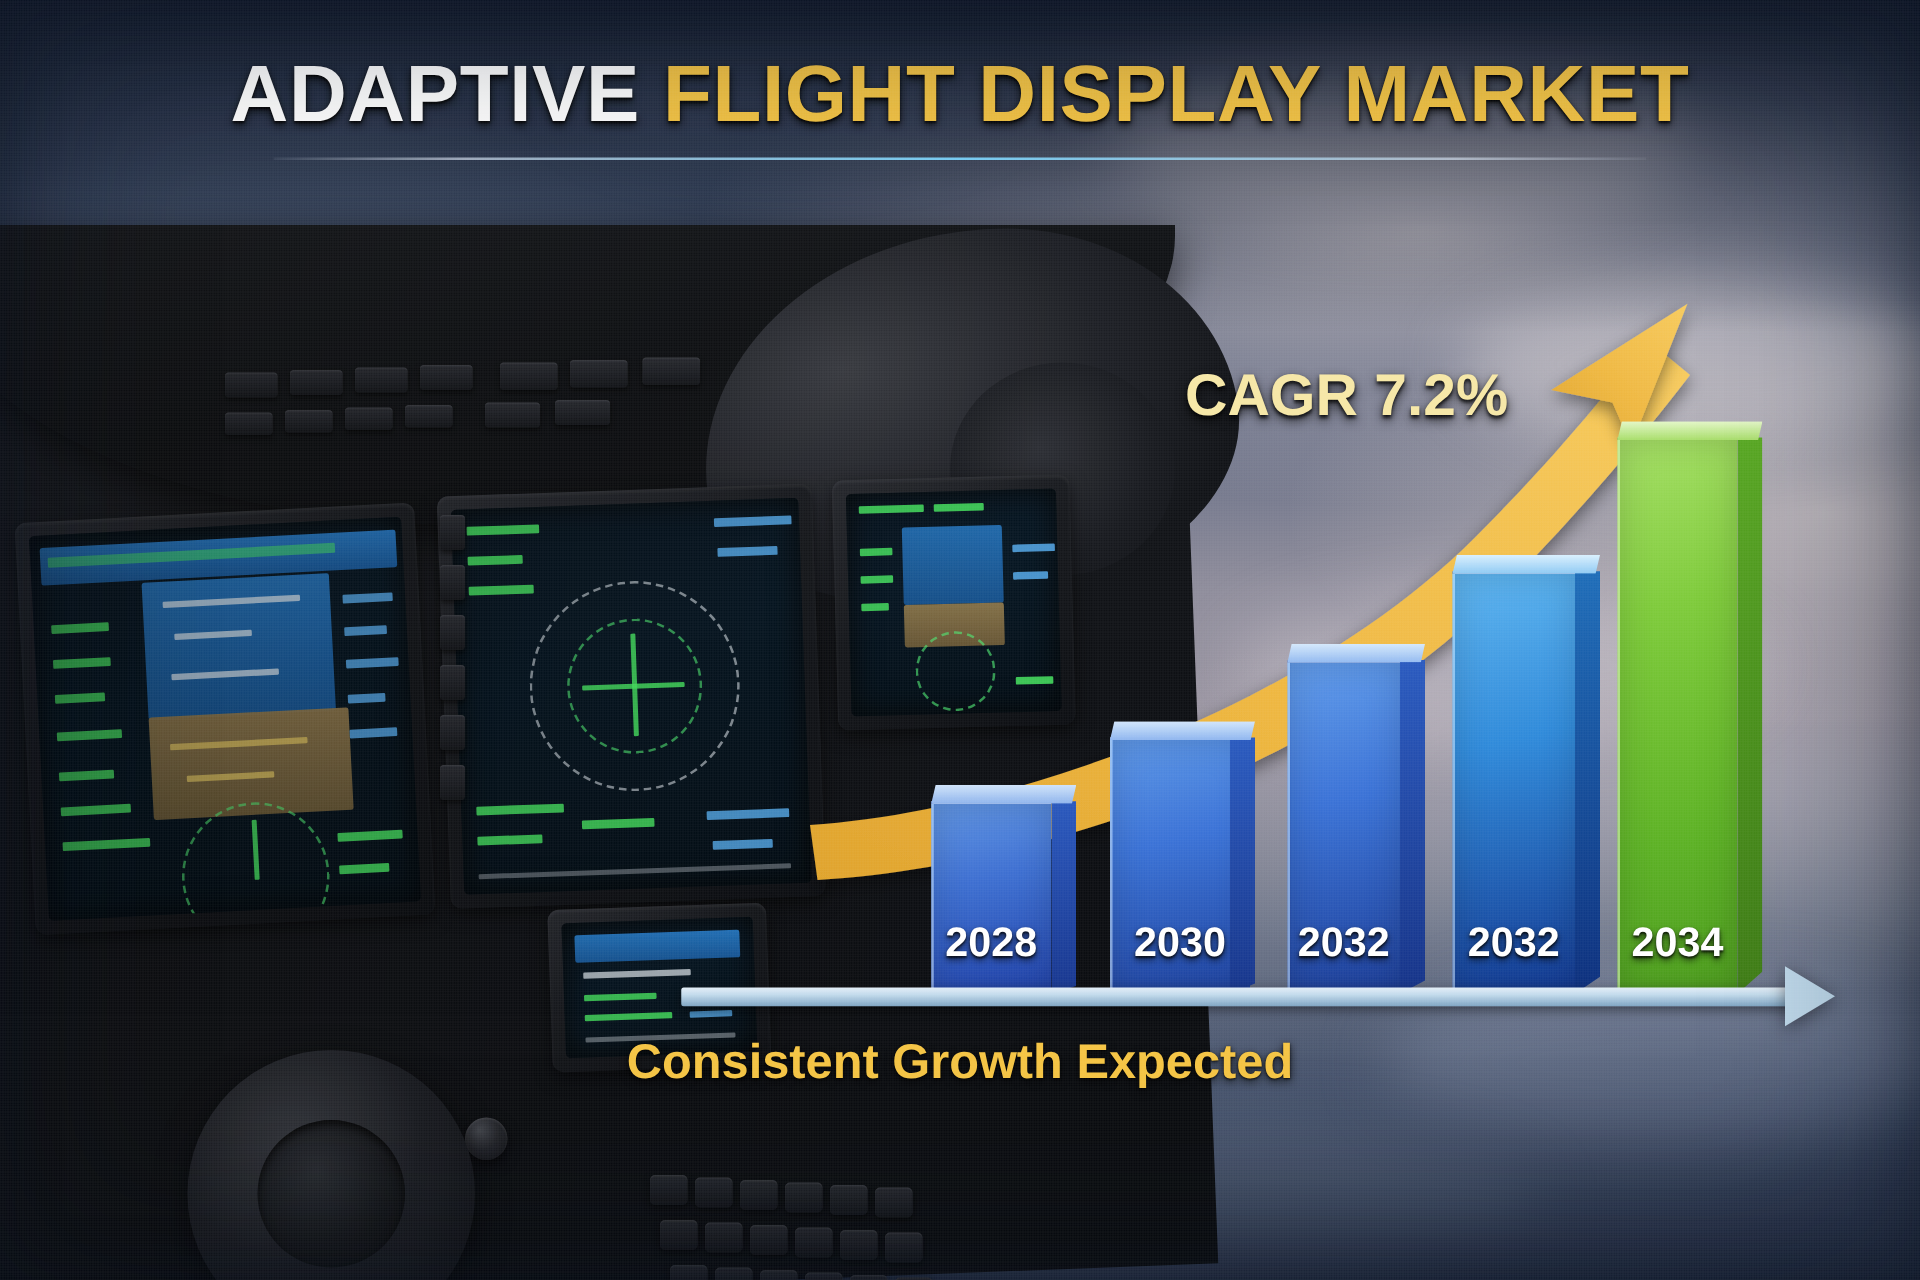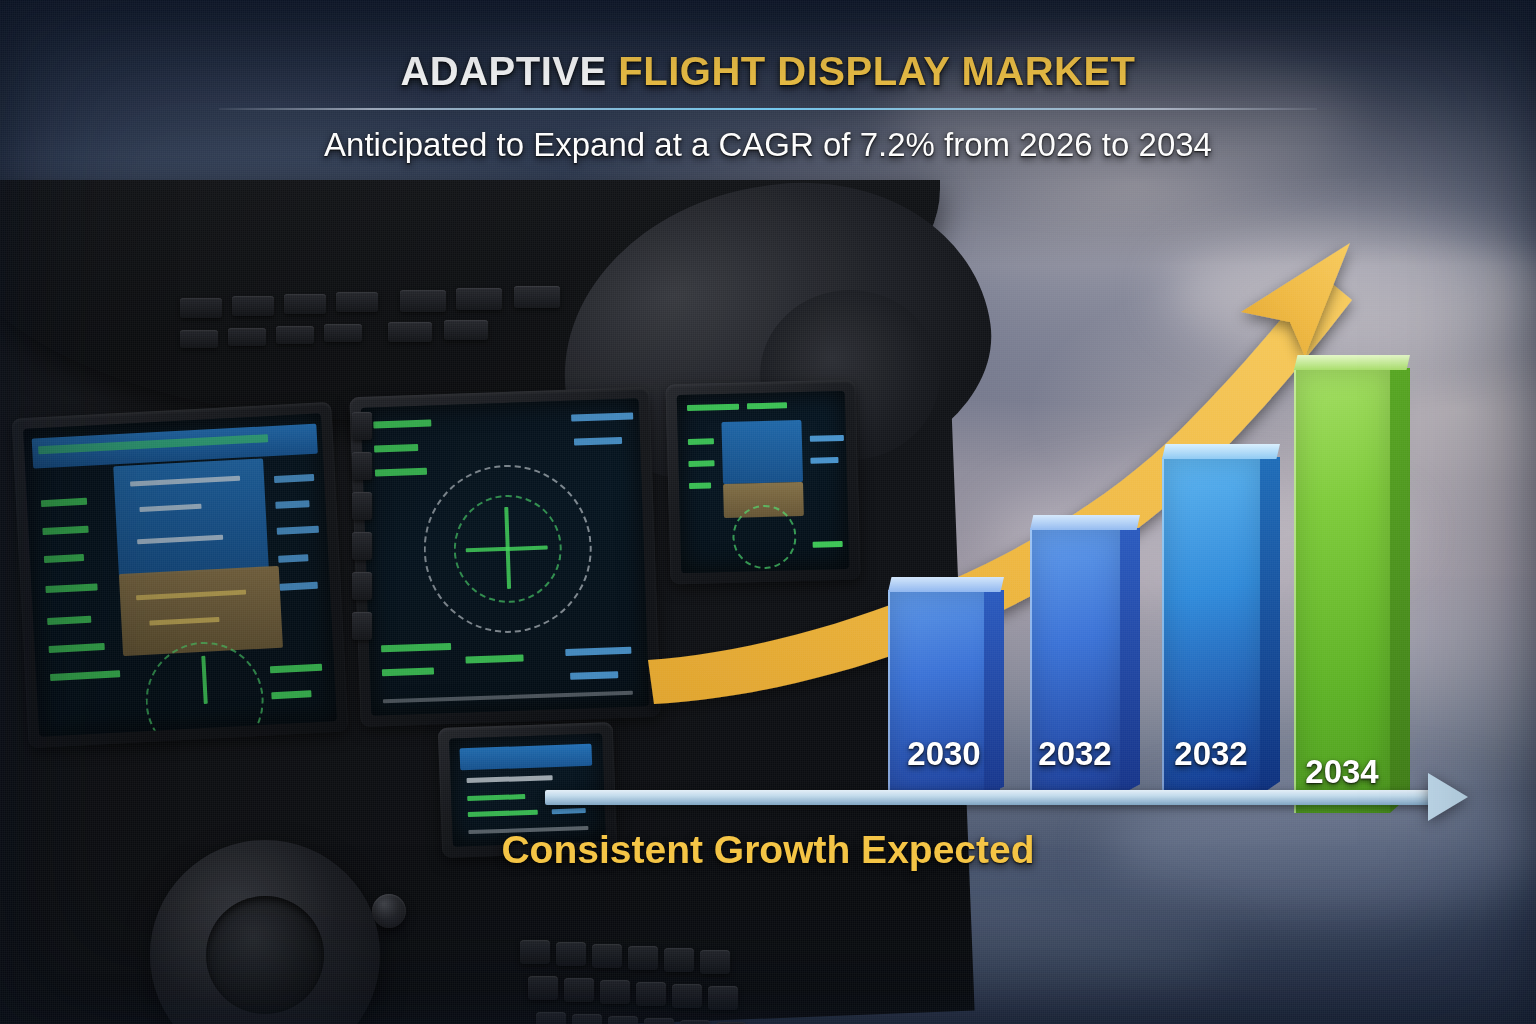--- a/index.html
+++ b/index.html
@@ -126,22 +126,22 @@
   }
   .cockpit-shadow{
     position:absolute; left:0; top:0; width:100%; height:100%;
     background:linear-gradient(100deg, rgba(0,0,0,.30) 0%, rgba(0,0,0,.10) 50%, rgba(0,0,0,0) 78%);
     pointer-events:none;
   }
 
   
   .header{ position:absolute; left:0; top:0; width:100%; text-align:center; }
   .title{
-    margin-top:49px;
-    font-size:40px; font-weight:bold; letter-spacing:.5px;
+    margin-top:38px;
+    font-size:64px; font-weight:bold; letter-spacing:.5px;
     text-shadow:0 3px 7px rgba(0,0,0,.78), 0 1px 2px rgba(0,0,0,.9);
     white-space:nowrap;
   }
   .t-white{ color:#ffffff; }
   .t-gold{ color:#f5c442; }
   .divider{
     margin:14px auto 0;
     width:1098px; height:2px;
     background:linear-gradient(90deg, rgba(200,210,225,.08) 0%, rgba(210,222,238,.70) 14%, rgba(122,214,255,.95) 50%, rgba(210,222,238,.70) 86%, rgba(200,210,225,.08) 100%);
   }
@@ -368,21 +368,20 @@
     <div class="keycap" style="left:716px; top:842px;"></div>
 
     <div class="cockpit-shadow"></div>
   </div>
 
   <div class="header">
     <div class="title">
       <span class="t-white">ADAPTIVE</span><span class="t-white">&nbsp;</span><span class="t-gold">FLIGHT DISPLAY MARKET</span>
     </div>
     <div class="divider"></div>
-    <div class="subtitle">Anticipated to Expand at a CAGR of 7.2% from 2026 to 2034</div>
   </div>
 
   <div class="chart">
 
     <svg class="growth-arrow" viewBox="0 0 1536 1024">
       <defs>
         <linearGradient id="goldGrad" x1="0" y1="1" x2="1" y2="0">
           <stop offset="0%" stop-color="#e0a32c"></stop>
           <stop offset="45%" stop-color="#efb841"></stop>
           <stop offset="100%" stop-color="#f7cb5e"></stop>
@@ -394,22 +393,29 @@
       <path d="M 648 660
                C 820 648, 1050 560, 1180 430
                C 1244 366, 1288 312, 1318 272
                L 1352 300
                C 1318 344, 1270 404, 1200 474
                C 1064 612, 830 694, 654 704
                Z" fill="url(#goldGrad)" filter="url(#arrShadow)"></path>
       <path d="M 1350 243 L 1241 312 L 1290 322 L 1305 356 Z" fill="url(#goldGrad)" filter="url(#arrShadow)"></path>
     </svg>
 
-
-
+    <div class="cagr-label">CAGR 7.2%</div>
+
+
+    <div class="bar" style="left:745px; top:641px; width:96px; height:154px;">
+      <div class="face" style="background:linear-gradient(168deg,#5e93e2 0%,#3d6fd1 40%,#1e40a8 100%);"></div>
+      <div class="side" style="left:96px; width:20px; background:linear-gradient(180deg,#2a58bd 0%,#17368f 100%);"></div>
+      <div class="cap" style="left:0; top:-13px; width:116px; height:15px; background:linear-gradient(180deg,#cfe3fa,#8fb4ec);"></div>
+      <div class="bar-label">2028</div>
+    </div>
 
     <div class="bar" style="left:888px; top:590px; width:112px; height:205px;">
       <div class="face" style="background:linear-gradient(168deg,#5b95e6 0%,#3a72d6 40%,#1b3f9c 100%);"></div>
       <div class="side" style="left:96px; width:20px; background:linear-gradient(180deg,#2a5abf 0%,#16358b 100%);"></div>
       <div class="cap" style="left:0; top:-13px; width:116px; height:15px; background:linear-gradient(180deg,#d2e6fb,#8fb6ef);"></div>
       <div class="bar-label">2030</div>
     </div>
 
     <div class="bar" style="left:1030px; top:528px; width:90px; height:267px;">
       <div class="face" style="background:linear-gradient(168deg,#5f9aea 0%,#3a72d6 42%,#1a3c97 100%);"></div>
@@ -418,21 +424,21 @@
       <div class="bar-label">2032</div>
     </div>
 
     <div class="bar" style="left:1162px; top:457px; width:98px; height:338px;">
       <div class="face" style="background:linear-gradient(168deg,#5bb3ef 0%,#2f8ada 40%,#10368f 100%);"></div>
       <div class="side" style="left:98px; width:20px; background:linear-gradient(180deg,#1d6cb8 0%,#0c2f7d 100%);"></div>
       <div class="cap" style="left:0; top:-13px; width:118px; height:15px; background:linear-gradient(180deg,#d9f0fe,#8ec9f3);"></div>
       <div class="bar-label">2032</div>
     </div>
 
-    <div class="bar" style="left:1294px; top:368px; width:96px; height:445px;">
+    <div class="bar" style="left:1294px; top:350px; width:96px; height:445px;">
       <div class="face" style="background:linear-gradient(168deg,#a3dd62 0%,#7ecb3a 30%,#5cb124 72%,#4c9c1d 100%);
                   border-top:2px solid rgba(236,250,214,.9); border-left:2px solid rgba(220,245,190,.6);"></div>
       <div class="side" style="left:96px; width:20px; background:linear-gradient(180deg,#58a822 0%,#3e7d16 100%);"></div>
       <div class="cap" style="left:0; top:-13px; width:116px; height:15px; background:linear-gradient(180deg,#e4f7c8,#a8de6a);"></div>
       <div class="bar-label">2034</div>
     </div>
 
     <div class="axis"></div>
     <div class="axis-head"></div>
 

